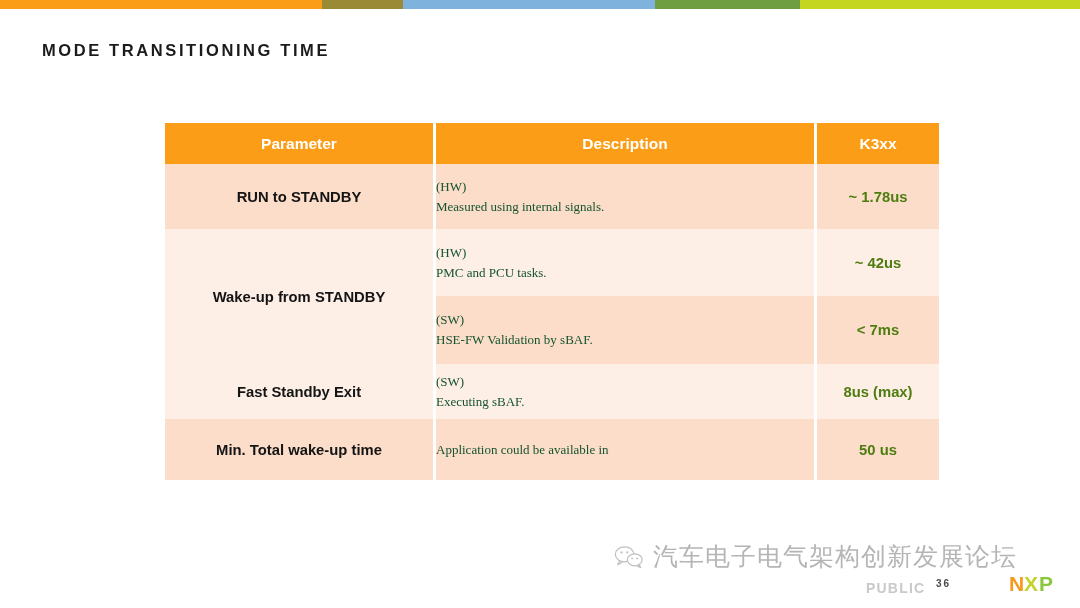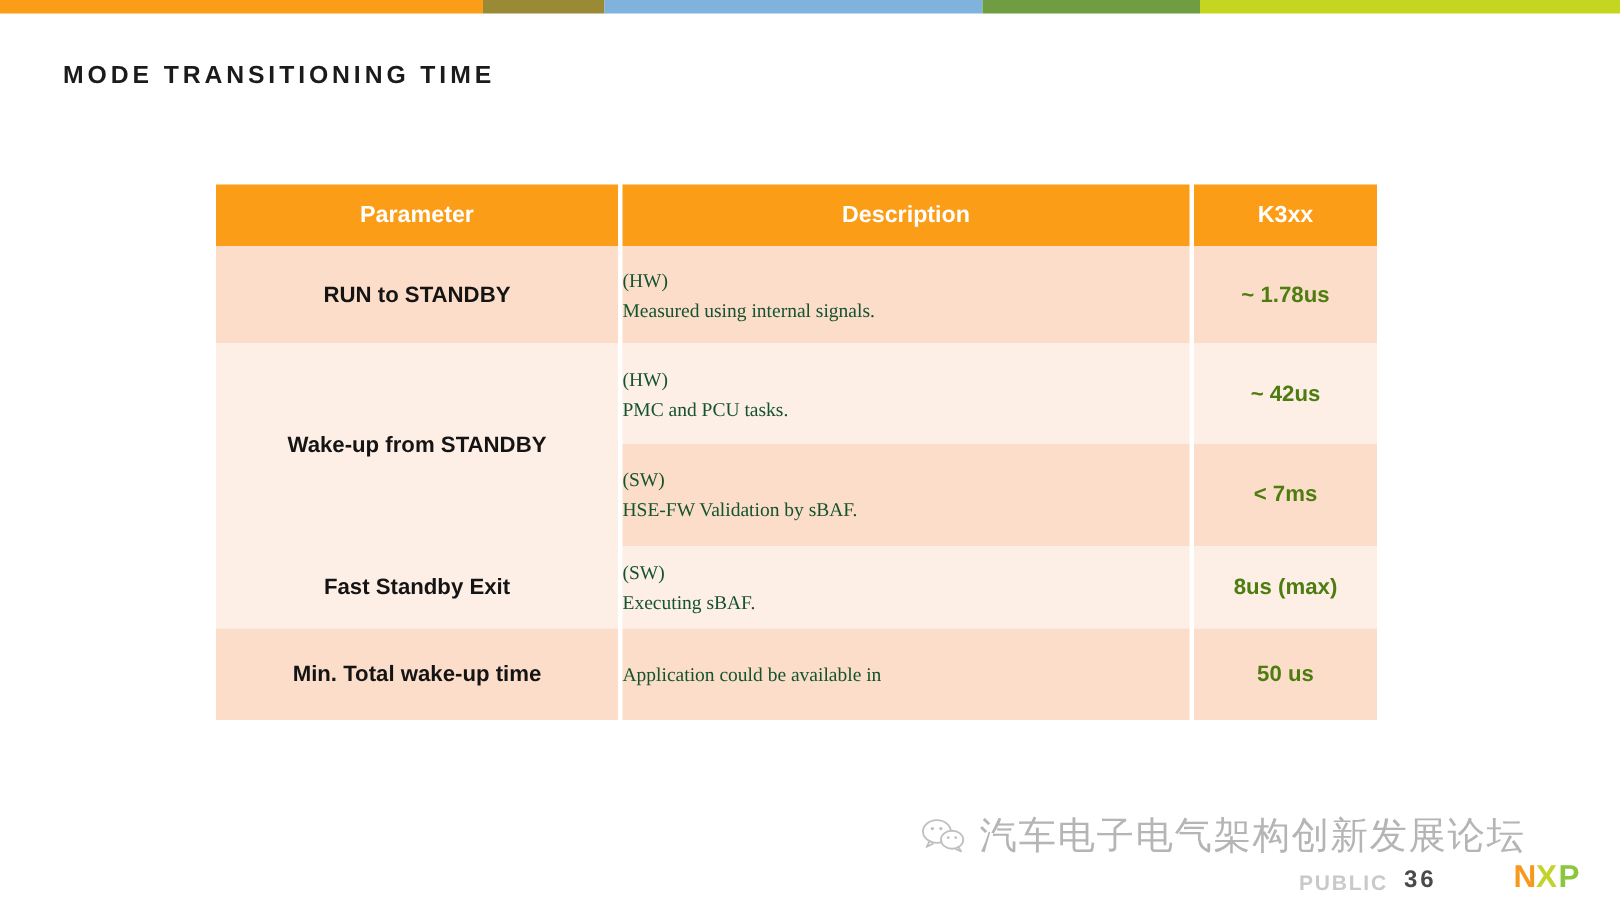--- a/index.html
+++ b/index.html
@@ -34,21 +34,21 @@
     font-size: 16.5px;
     font-weight: bold;
     letter-spacing: 2.6px;
     color: #1b1b1b;
     white-space: nowrap;
   }
 
   
   .table-wrap {
     position: absolute;
-    left: 144px;
+    left: 165px;
     top: 123px;
     width: 765px;
   }
   table.mt {
     border-collapse: separate;
     border-spacing: 3px 0;
     width: 765px;
     table-layout: fixed;
     margin-left: -3px;
   }
@@ -132,21 +132,21 @@
     top: 580px;
     font-size: 14px;
     letter-spacing: 1.2px;
     color: #c9c9c9;
     font-weight: bold;
   }
   .page-number {
     position: absolute;
     left: 936px;
     top: 578px;
-    font-size: 16px;
+    font-size: 10px;
     letter-spacing: 2px;
     color: #4a4a4a;
     font-weight: bold;
   }
   .nxp-logo {
     position: absolute;
     left: 1009px;
     top: 573px;
     width: 62px;
     height: 24px;

